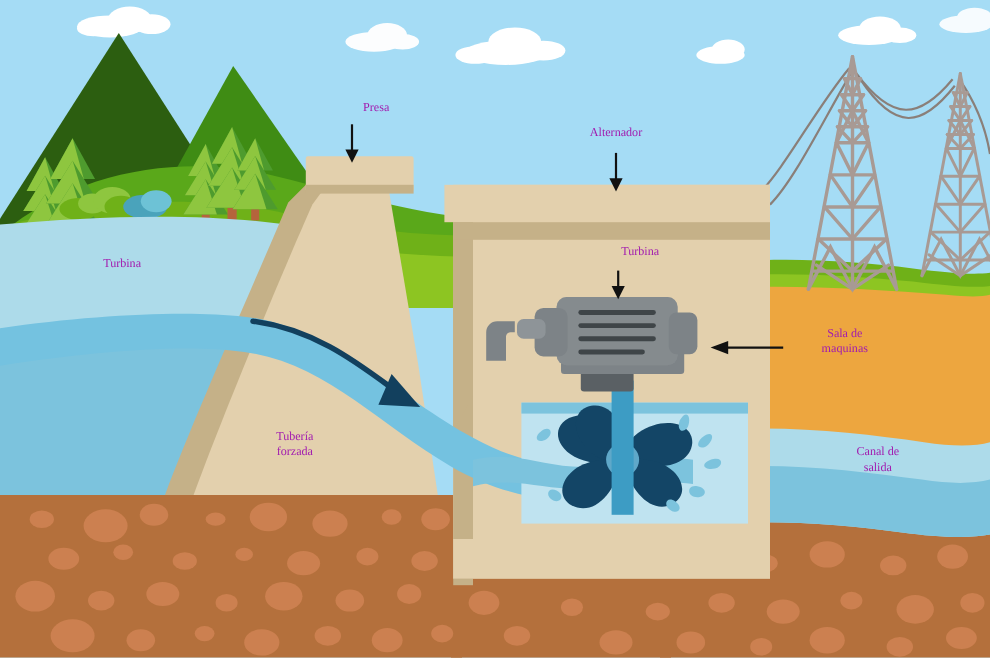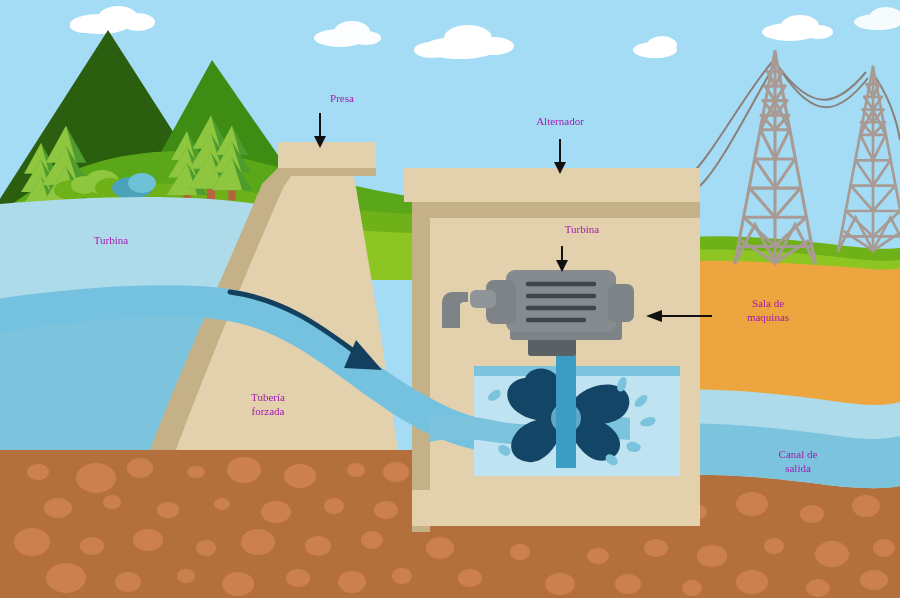--- a/index.html
+++ b/index.html
@@ -311,16 +311,16 @@
   <div class="lbl" style="left:540px;top:223px;width:84px;">Turbina</div>
 
   <div class="lbl" style="left:68px;top:234px;width:86px;">Turbina</div>
 
   <div class="lbl" style="left:222px;top:391px;width:92px;">Tubería
 forzada</div>
 
   <div class="lbl" style="left:713px;top:297px;width:110px;">Sala de
 maquinas</div>
 
-  <div class="lbl" style="left:748px;top:405px;width:100px;margin-top:43px;">Canal de
+  <div class="lbl" style="left:748px;top:405px;width:100px;">Canal de
 salida</div>
 
 </div>
 
 </body></html>

